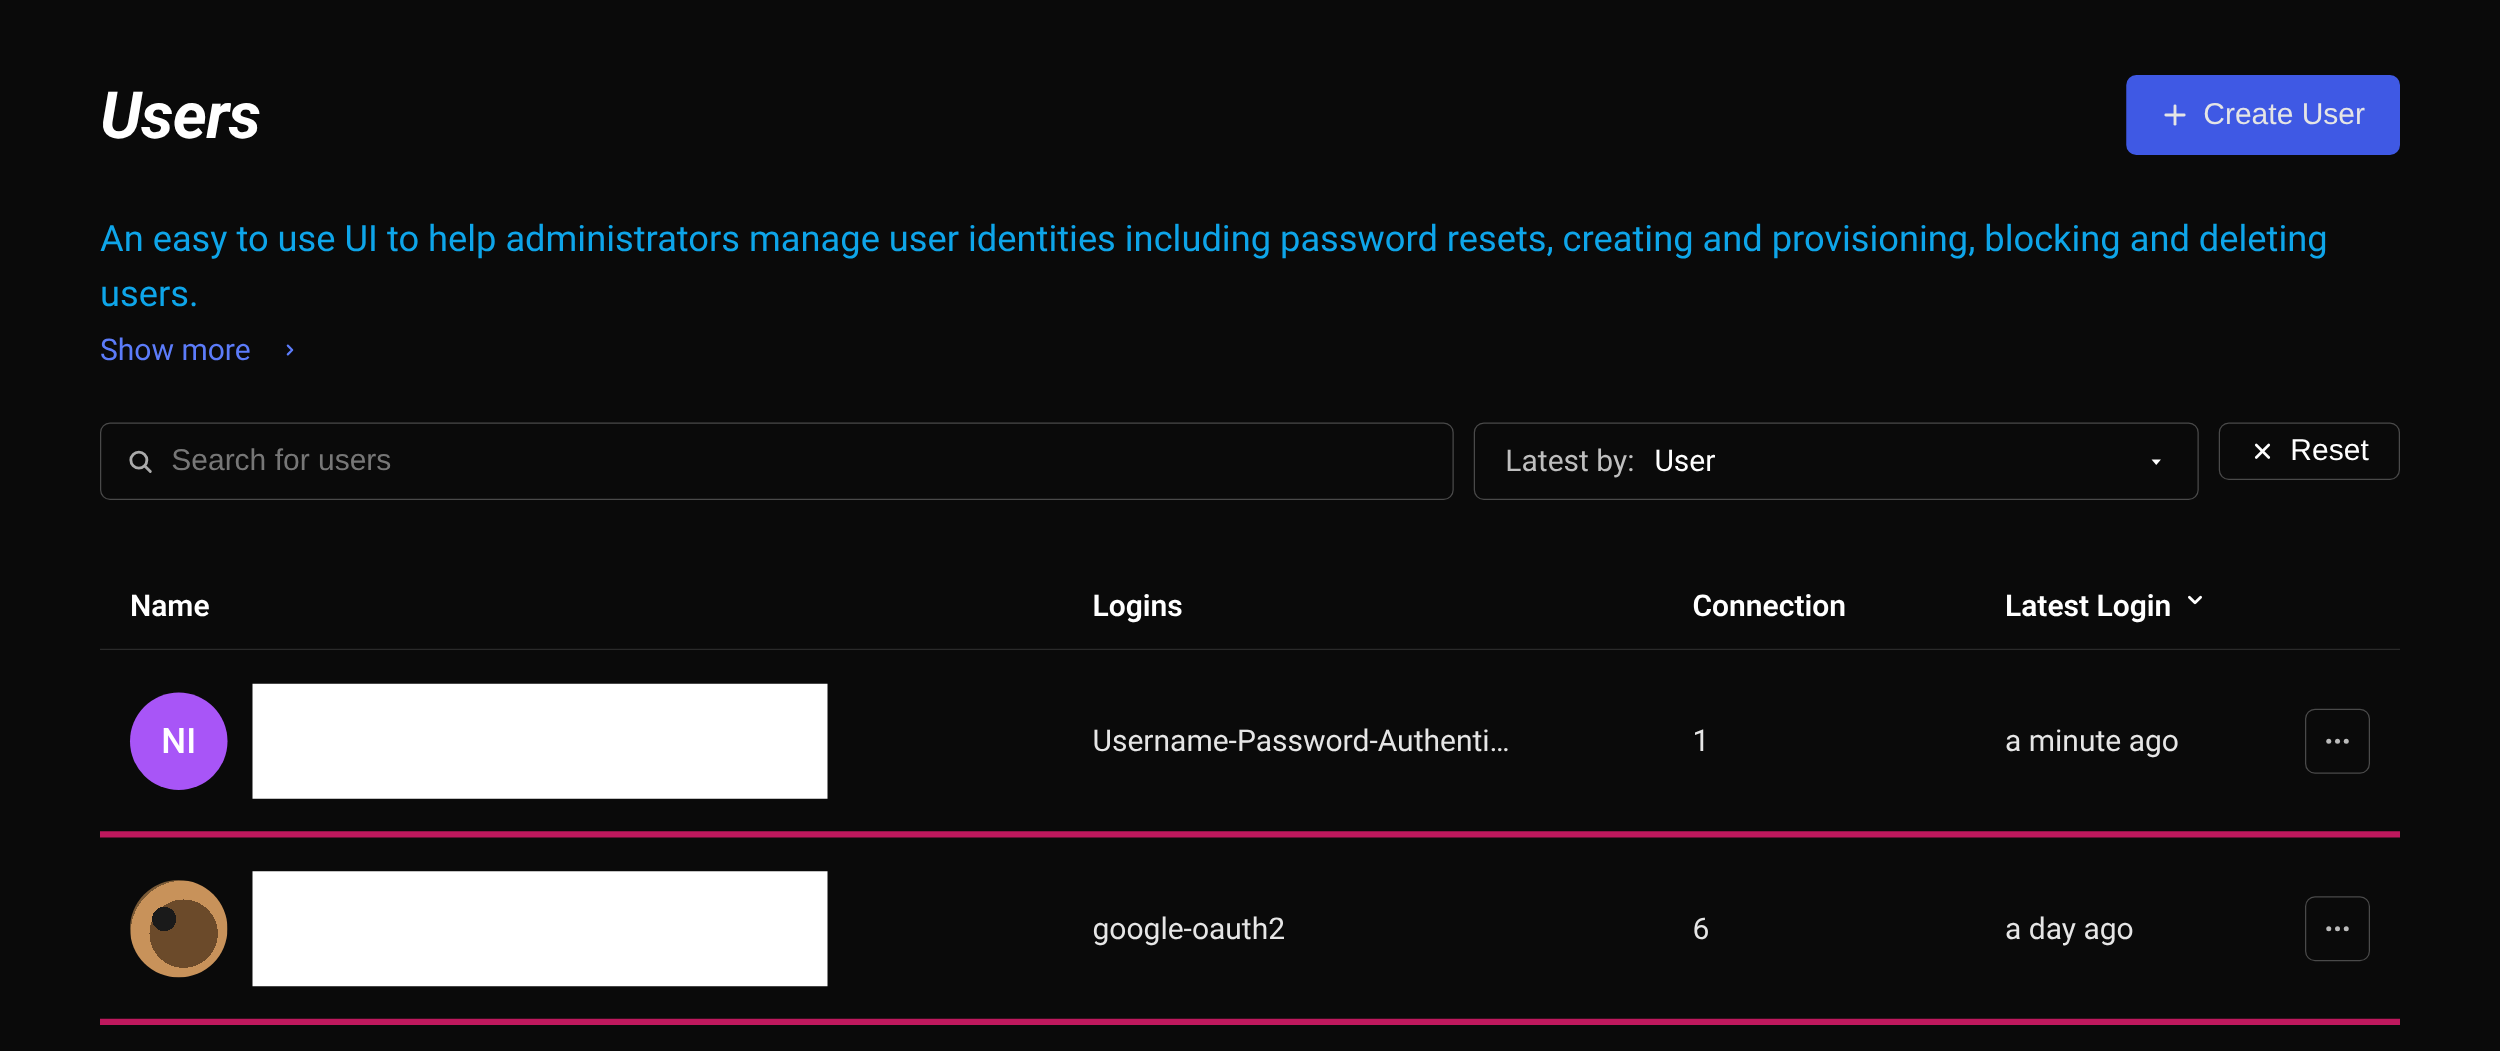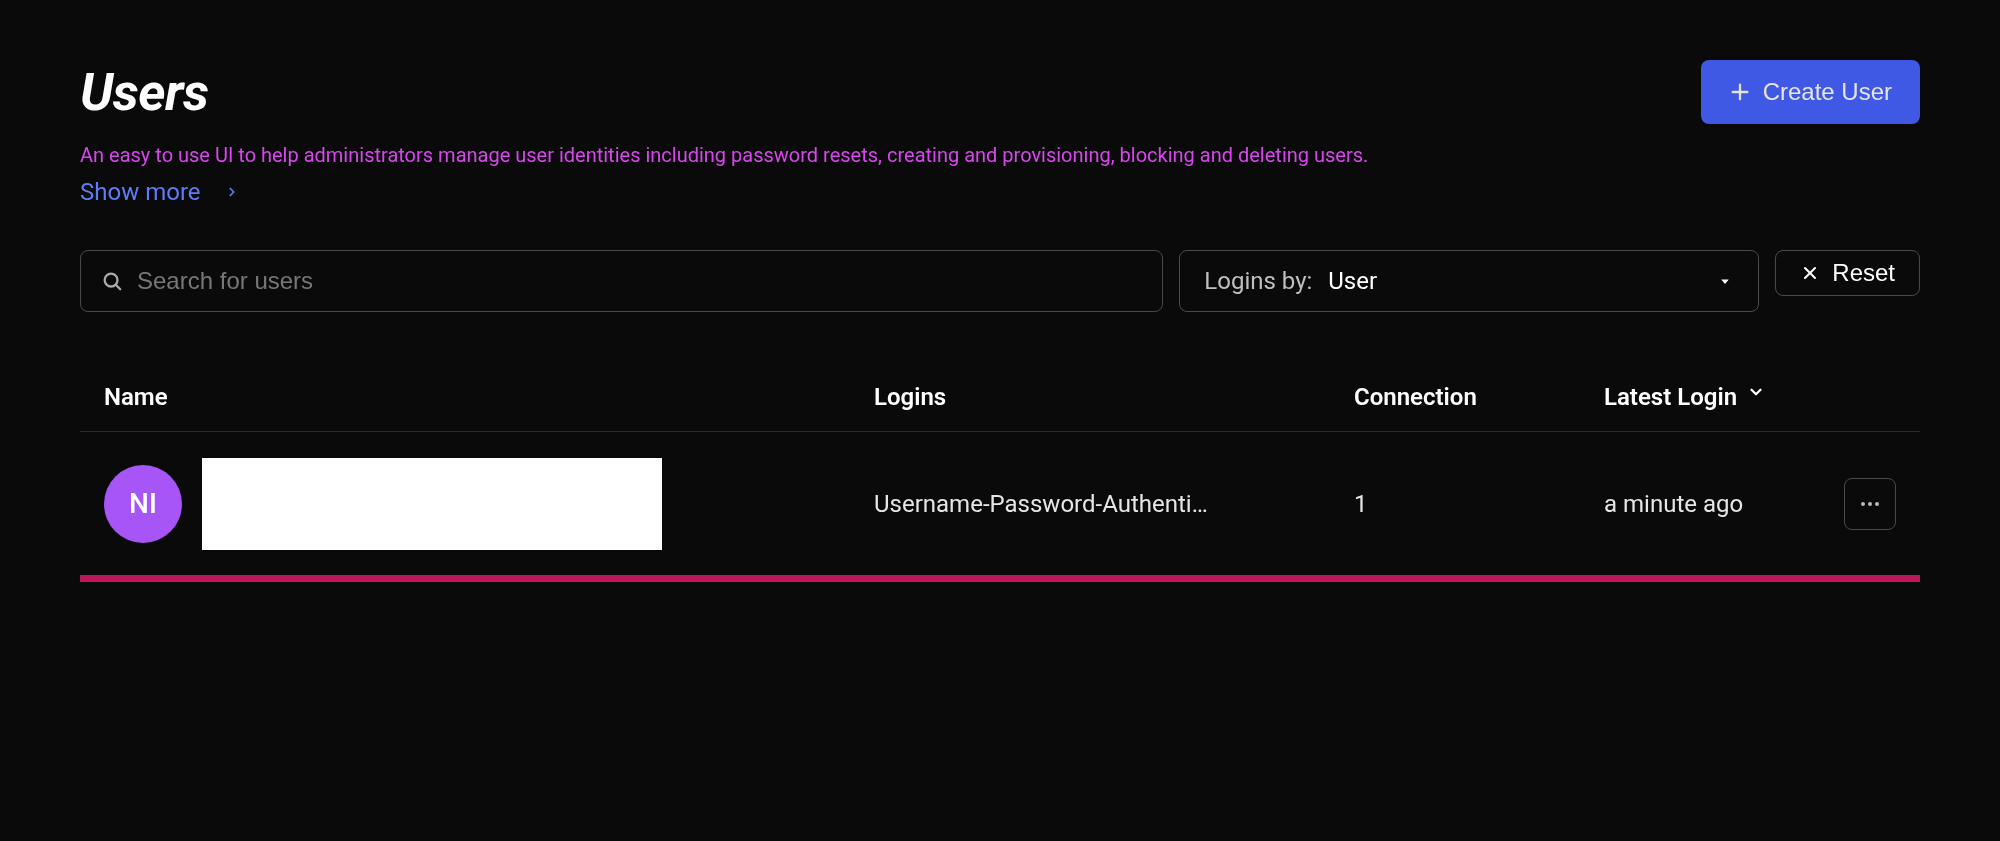--- a/index.html
+++ b/index.html
@@ -33,23 +33,23 @@
     display: flex;
     align-items: center;
     gap: 12px;
     cursor: pointer;
   }
   .plus-icon {
     width: 22px;
     height: 22px;
   }
   .description {
-    margin-top: 16px;
-    font-size: 20px;
-    color: #d946ef;
+    margin-top: 47px;
+    font-size: 29px;
+    color: #0ea5e9;
     line-height: 1.5;
   }
   .show-more {
     color: #5c7cfa;
     font-size: 24px;
     display: inline-flex;
     align-items: center;
     gap: 24px;
     margin-top: 8px;
     cursor: pointer;
@@ -125,21 +125,21 @@
     color: #fff;
   }
   .th-latest {
     display: flex;
     align-items: flex-start;
     gap: 10px;
     cursor: pointer;
   }
   .trow {
     height: 150px;
-    border-bottom: 7px solid #be185d;
+    border-bottom: 5px solid #be185d;
     font-size: 24px;
     color: #e6e6e6;
   }
   .name-cell {
     display: flex;
     align-items: center;
     gap: 20px;
   }
   .avatar {
     width: 78px;
@@ -217,21 +217,21 @@
     <span>
       <svg width="22" height="22" viewBox="0 0 24 24" fill="none" stroke="#aaa" stroke-width="2.5" stroke-linecap="round">
           <circle cx="11" cy="11" r="7"></circle>
           <line x1="21" y1="21" x2="16.65" y2="16.65"></line>
         </svg>
     </span>
     <input type="text" placeholder="Search for users" style="">
   </div>
   <div class="search-by">
     <span>
-      <span class="label">Logins by:</span>
+      <span class="label">Latest by:</span>
       <span class="value">User</span>
     </span>
     <span>
       <svg width="18" height="18" viewBox="0 0 24 24" fill="currentColor">
           <path d="M7 10l5 6 5-6z"></path>
         </svg>
     </span>
   </div>
   <button class="reset-btn">
     <span>
@@ -272,16 +272,34 @@
       <span>
         <svg width="24" height="24" viewBox="0 0 24 24" fill="currentColor">
             <circle cx="5" cy="12" r="2"></circle>
             <circle cx="12" cy="12" r="2"></circle>
             <circle cx="19" cy="12" r="2"></circle>
           </svg>
       </span>
     </button>
   </div>
 
+  <div class="trow">
+    <div class="name-cell">
+      <div class="avatar avatar-guitar"></div>
+      <div class="redacted"></div>
+    </div>
+    <div class="conn-cell">google-oauth2</div>
+    <div>6</div>
+    <div>a day ago</div>
+    <button class="actions-btn">
+      <span>
+        <svg width="24" height="24" viewBox="0 0 24 24" fill="currentColor">
+            <circle cx="5" cy="12" r="2"></circle>
+            <circle cx="12" cy="12" r="2"></circle>
+            <circle cx="19" cy="12" r="2"></circle>
+          </svg>
+      </span>
+    </button>
+  </div>
 </div>
 
 
 
 
 </body></html>

